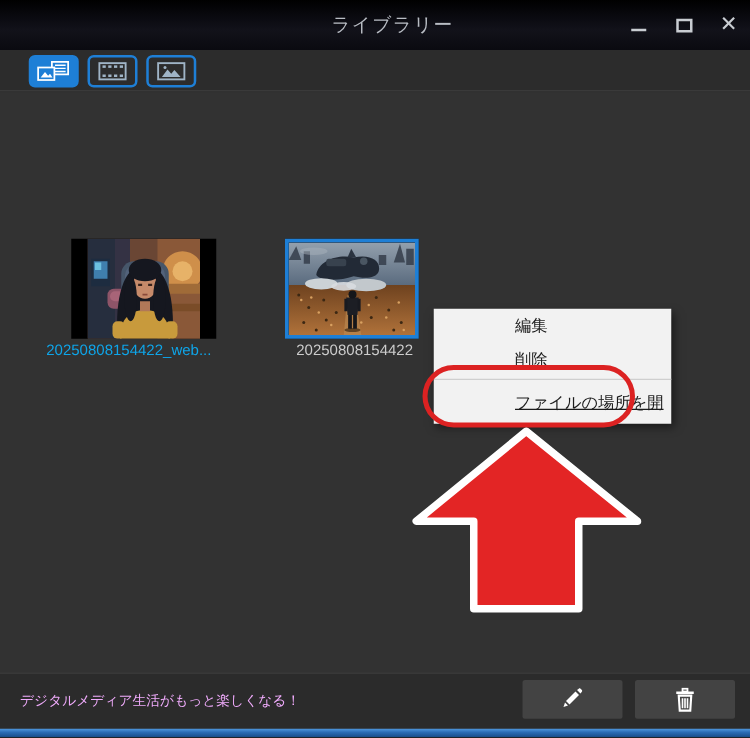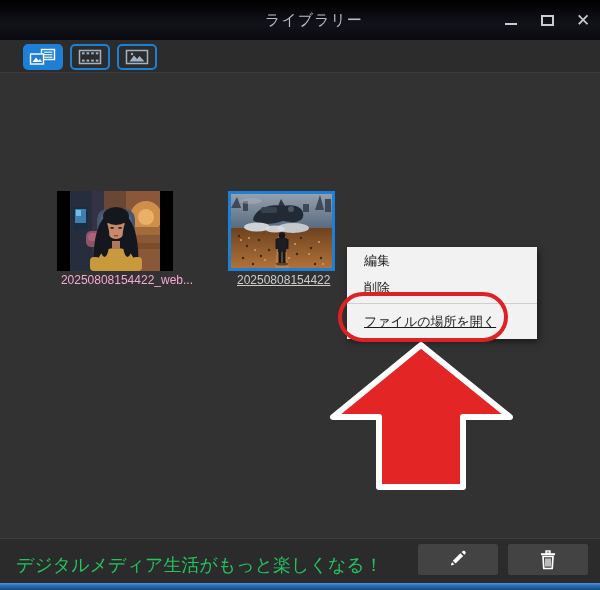--- a/index.html
+++ b/index.html
@@ -43,44 +43,44 @@
 
   .sortbtn { position:absolute; left:543px; top:44px; width:44px; height:28px;
     background:#3e3e3e; border-radius:3px; display:flex; align-items:center; justify-content:center; }
 
   
   .main { position:absolute; left:0; top:74px; width:600px; height:464px; background:#323232; }
 
   .thumb1 { position:absolute; left:57px; top:117px; width:116px; height:80px; background:#000;
     display:flex; justify-content:center; }
   .thumb1 svg { display:block; }
-  .label1 { position:absolute; left:37px; top:199px; width:156px; text-align:right;
-    color:#f9a8d4; font-size:12px; white-space:nowrap; }
+  .label1 { position:absolute; left:37px; top:199px; width:156px; text-align:left;
+    color:#0ea5e9; font-size:12px; white-space:nowrap; }
 
   .thumb2 { position:absolute; left:228px; top:117px; width:107px; height:80px;
     border:3px solid #1e7fd6; background:#000; }
   .thumb2 svg { display:block; }
-  .label2 { position:absolute; left:237px; top:199px; color:#cccccc; font-size:12px; white-space:nowrap;text-decoration:underline; }
+  .label2 { position:absolute; left:237px; top:199px; color:#cccccc; font-size:12px; white-space:nowrap; }
 
   
   .ctxmenu { position:absolute; left:347px; top:173px; width:190px; height:92px;
     background:#f2f2f2; box-shadow:2px 3px 7px rgba(0,0,0,.5); z-index:5; }
-  .ctxitem { height:27px; line-height:27px; padding-left:17px; color:#1b1b1b; font-size:13px; }
+  .ctxitem { height:27px; line-height:27px; padding-left:17px; color:#1b1b1b; font-size:13px;margin-left:48px; }
   .ctxitem.last { height:32px; line-height:32px;text-decoration:underline; }
   .ctxsep { height:1px; background:#cfcfcf; margin:2px 0 2px 0; }
 
   
   .red-ellipse { position:absolute; left:338px; top:218px; width:170px; height:50px;
     border:4px solid #dc2222; border-radius:26px; z-index:6; }
   .red-arrow { position:absolute; left:320px; top:258px; z-index:6; }
 
   
   .footer { position:absolute; left:0; top:538px; width:600px; height:45px;
     background:#2b2b2b; border-top:1px solid #3e3e3e; }
-  .promo { position:absolute; left:16px; top:14px; color:#22c55e; font-size:18px; }
+  .promo { position:absolute; left:16px; top:14px; color:#f0abfc; font-size:11px; }
   .fbtn { position:absolute; top:5px; width:80px; height:31px; background:#434343;
     border-radius:2px; display:flex; align-items:center; justify-content:center; }
   .fbtn.edit { left:418px; }
   .fbtn.trash { left:508px; }
 
   .bluebar { position:absolute; left:0; top:583px; width:600px; height:7px;
     background:linear-gradient(180deg,#4f97dd 0%,#2a6cb5 40%,#174a86 100%); }
 </style>
 </head>
 <body>

